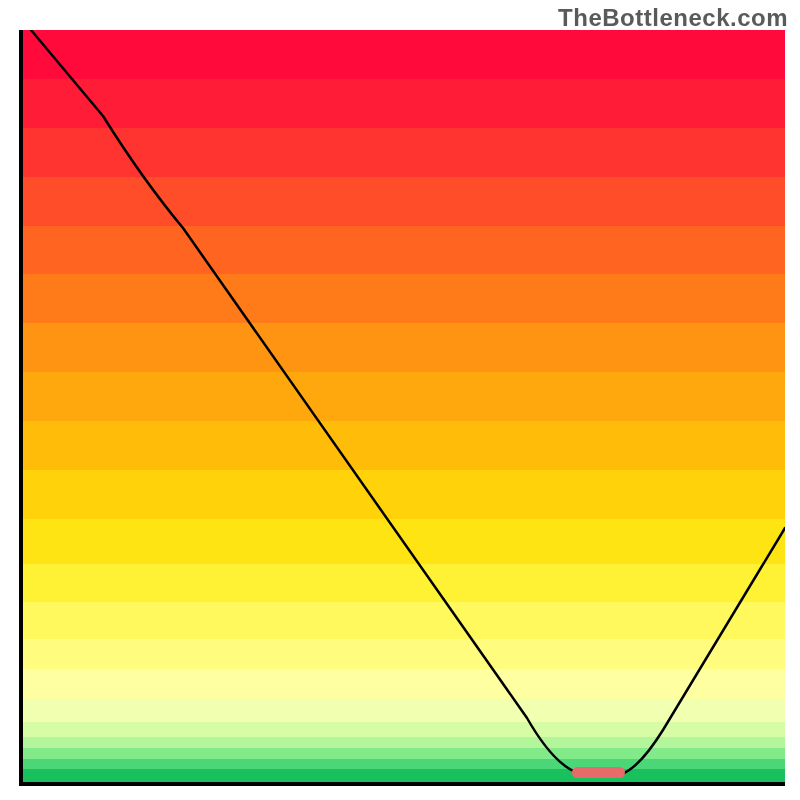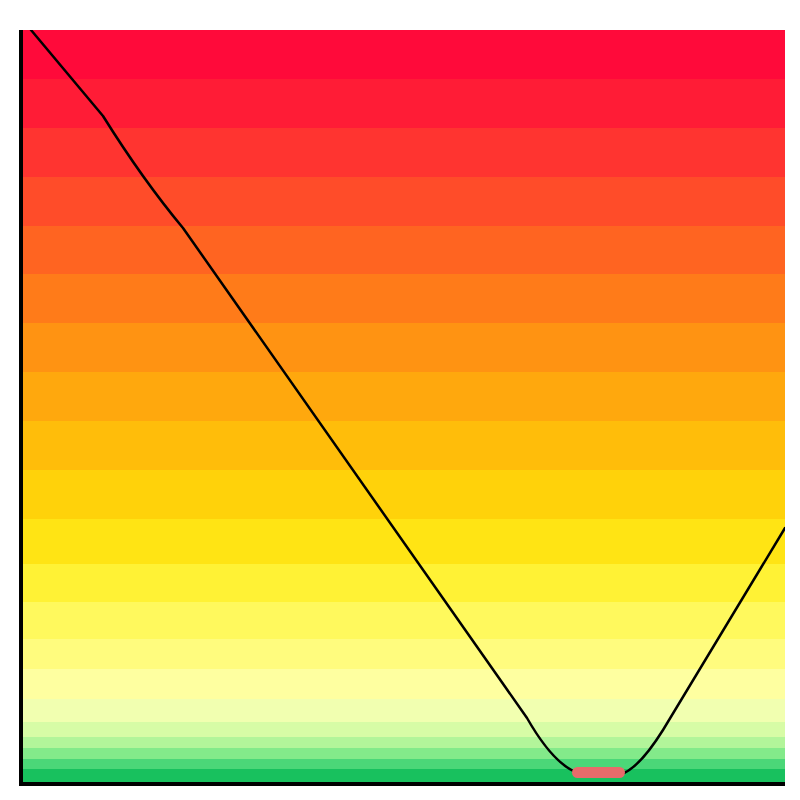--- a/index.html
+++ b/index.html
@@ -69,20 +69,21 @@
   .marker {
     position: absolute;
     z-index: 3;
     border-radius: 999px;
   }
 </style>
 </head>
 <body>
 
 <div class="wrap">
+  <div class="watermark" data-bind="watermark.text">TheBottleneck.com</div>
 
   <div class="chart-area">
 
     <div class="grad-layer">
       <div class="band" data-bind-attr="style:_computed.gradient_bands.0" style="top:0%;height:6.55%;background:#ff0a3a;"></div>
       <div class="band" data-bind-attr="style:_computed.gradient_bands.1" style="top:6.5%;height:6.55%;background:#ff1c36;"></div>
       <div class="band" data-bind-attr="style:_computed.gradient_bands.2" style="top:13%;height:6.55%;background:#ff3430;"></div>
       <div class="band" data-bind-attr="style:_computed.gradient_bands.3" style="top:19.5%;height:6.55%;background:#ff4c29;"></div>
       <div class="band" data-bind-attr="style:_computed.gradient_bands.4" style="top:26%;height:6.55%;background:#ff6421;"></div>
       <div class="band" data-bind-attr="style:_computed.gradient_bands.5" style="top:32.5%;height:6.55%;background:#ff7b19;"></div>

